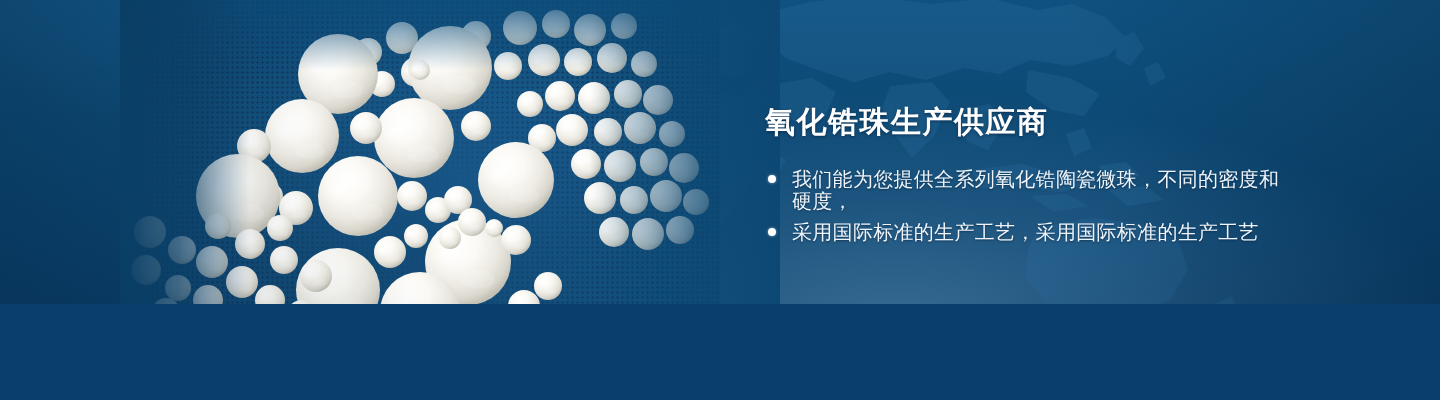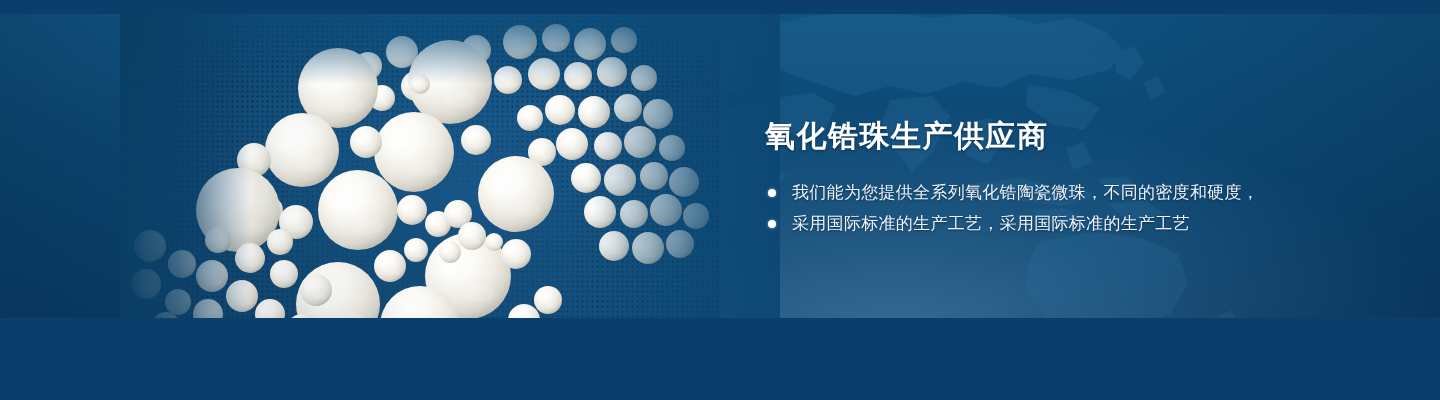--- a/index.html
+++ b/index.html
@@ -5,21 +5,20 @@
   html,body{margin:0;padding:0;}
   body{
     width:1440px;height:400px;overflow:hidden;
     font-family:"Liberation Sans","DejaVu Sans",sans-serif;
     background:#0a3f6b;
   }
 
   .banner{
     position:relative;width:1440px;height:304px;overflow:hidden;
     background:#0f766e;
-    margin-top:14px;
   }
 
   
   .bg-base{
     position:absolute;inset:0;
     background:
       linear-gradient(180deg,#0f5281 0%,#0d4b77 28%,#0b4570 62%,#0a3f6a 100%);
   }
   .bg-hglow{
     position:absolute;inset:0;
@@ -94,21 +93,21 @@
     white-space:nowrap;
   }
   .bullets{
     list-style:none;margin:0;padding:0;
     margin-top:28px;
   }
   .bullet{
     position:relative;
     padding-left:27px;
     margin-bottom:9px;
-    font-size:17px;
+    font-size:20px;
     line-height:22px;
     color:#eef4fa;
     letter-spacing:.3px;
     text-shadow:0 1px 2px rgba(0,18,40,.5);
   }
   .bullet:last-child{margin-bottom:0;}
   .dot{
     position:absolute;left:3px;top:7px;
     width:8px;height:8px;border-radius:50%;
     background:#ffffff;

